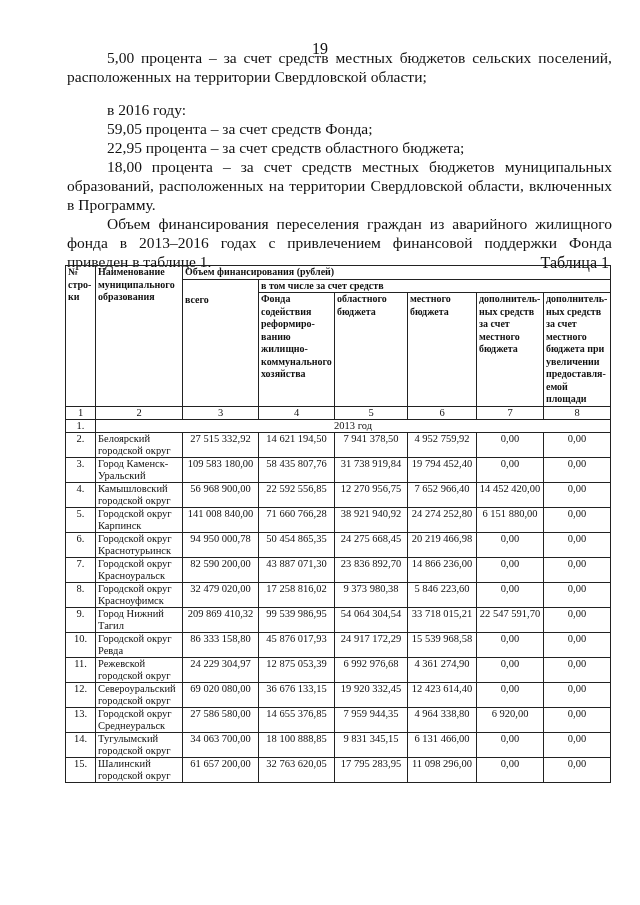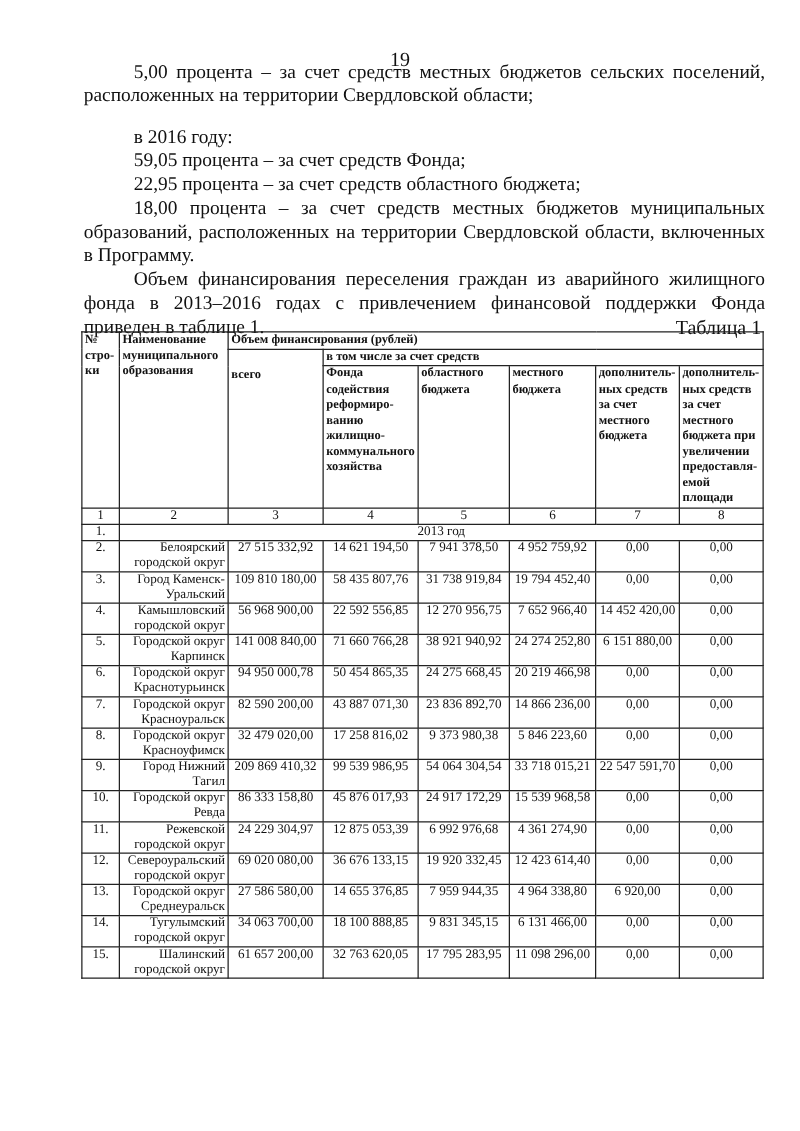--- a/index.html
+++ b/index.html
@@ -8,21 +8,21 @@
   .page-num { position: absolute; top: 40px; left: 0; width: 640px; text-align: center; font-size: 16px; }
   .para { position: absolute; left: 67px; width: 545px; font-size: 15.5px; line-height: 19px; text-align: justify; }
   .indent { text-indent: 40px; }
   .table-label { position: absolute; top: 254px; right: 31px; font-size: 16px; }
   table.fin { position: absolute; top: 265px; left: 65px; width: 545px; border-collapse: collapse;
               table-layout: fixed; font-size: 10.5px; line-height: 12px; }
   table.fin td, table.fin th { border: 1.3px solid #222; padding: 0 2px; vertical-align: top; font-weight: normal; }
   table.fin th { text-align: left; font-weight: bold; font-size: 10px; line-height: 12.5px; }
   th.small { font-size: 9px; line-height: 12px; }
   td.num { text-align: center; }
-  td.name { text-align: right; font-weight: bold; font-size: 10.5px; }
+  td.name { text-align: left; font-weight: bold; font-size: 10.5px; }
   td.rownum { text-align: center; font-weight: bold; }
   td.c { text-align: center; font-weight: bold; }
   tr.drow td { height: 24px; }
 </style>
 </head>
 <body>
 
 <div class="page-num">19</div>
 
 <div class="para indent" style="top:48px;">5,00 процента – за счет средств местных бюджетов сельских поселений, расположенных на территории Свердловской области;</div>
@@ -84,21 +84,21 @@
         <td class="num">27 515 332,92</td>
         <td class="num">14 621 194,50</td>
         <td class="num">7 941 378,50</td>
         <td class="num">4 952 759,92</td>
         <td class="num">0,00</td>
         <td class="num">0,00</td>
       </tr>
       <tr class="drow">
         <td class="rownum">3.</td>
         <td class="name">Город Каменск-Уральский</td>
-        <td class="num">109 810 180,00</td>
+        <td class="num">109 583 180,00</td>
         <td class="num">58 435 807,76</td>
         <td class="num">31 738 919,84</td>
         <td class="num">19 794 452,40</td>
         <td class="num">0,00</td>
         <td class="num">0,00</td>
       </tr>
       <tr class="drow">
         <td class="rownum">4.</td>
         <td class="name">Камышловский городской округ</td>
         <td class="num">56 968 900,00</td>

